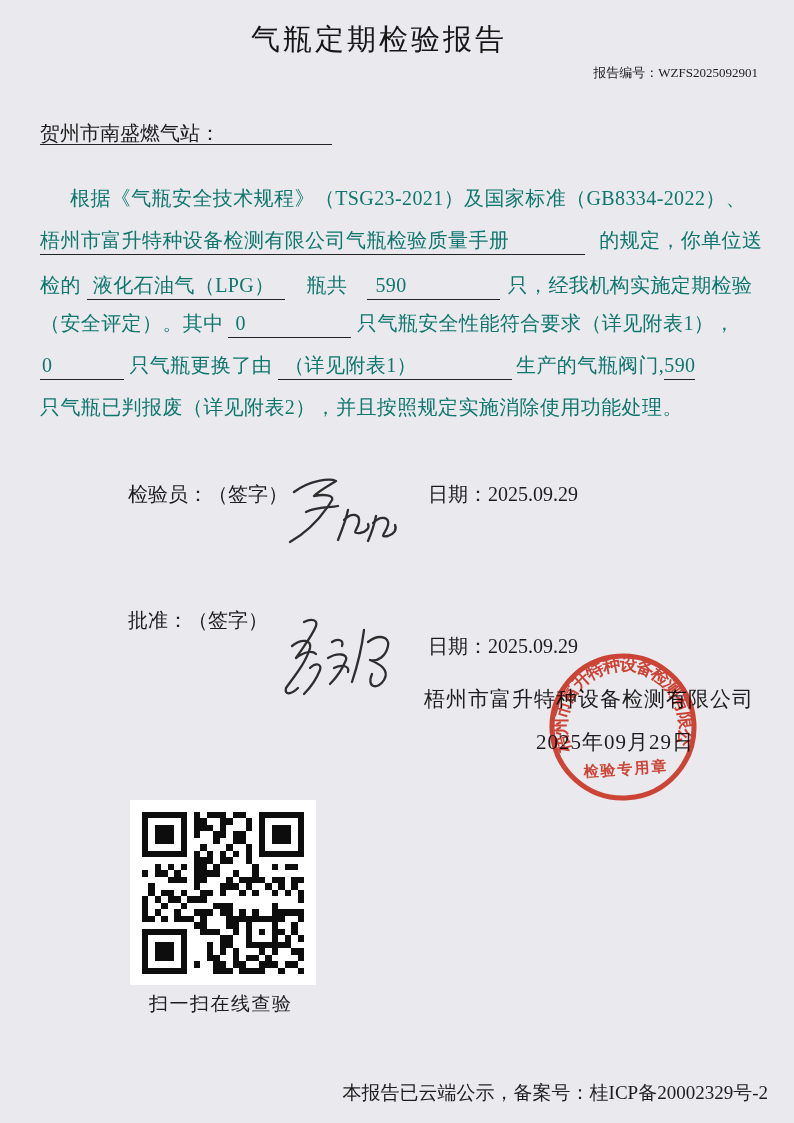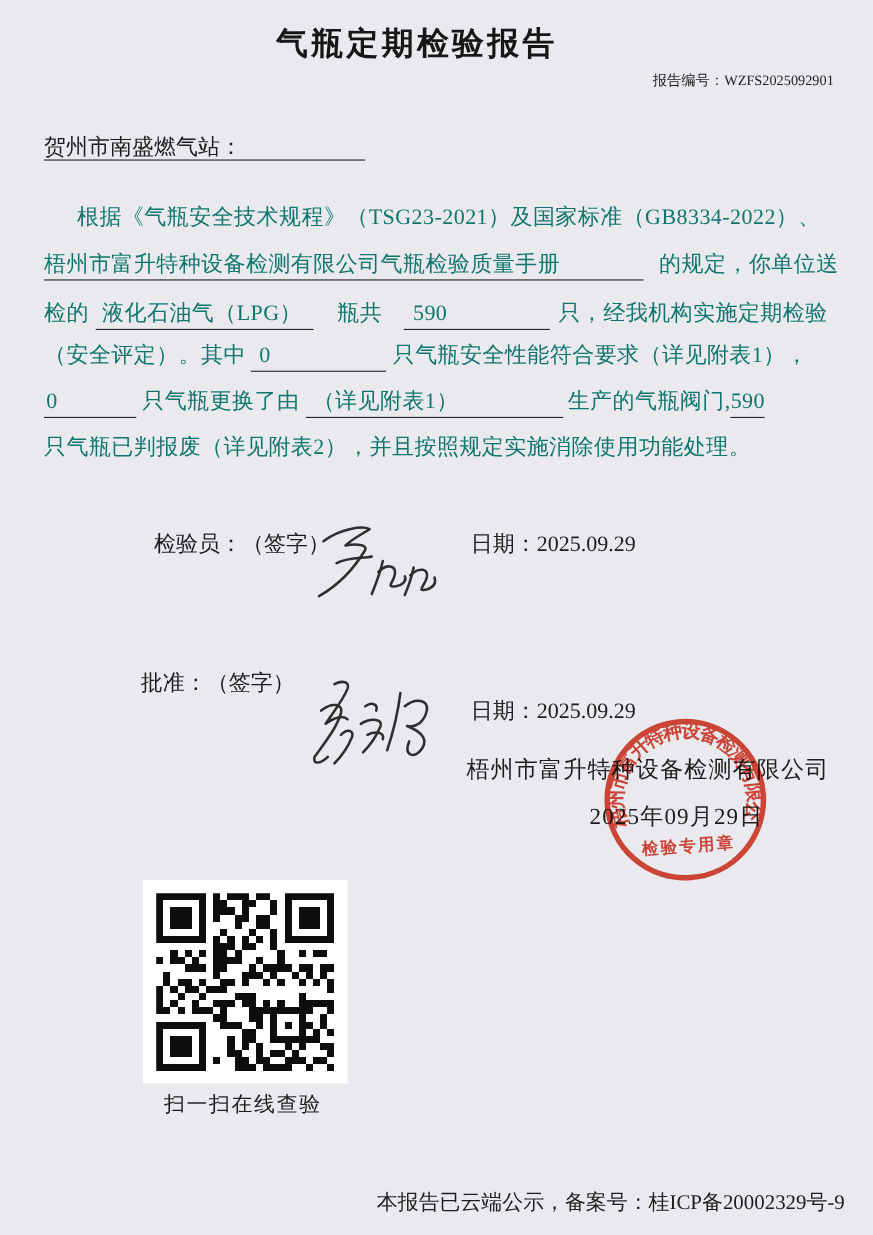--- a/index.html
+++ b/index.html
@@ -4,21 +4,21 @@
 <style>
   html,body{margin:0;padding:0;}
   .page{
     position:relative;width:794px;height:1123px;
     background:#e9e9ee;color:#1d1d1d;overflow:hidden;
     font-family:"Liberation Serif","DejaVu Serif",serif;
   }
   .abs{position:absolute;white-space:nowrap;}
   .title{
     top:20px;left:0;width:758px;text-align:center;
-    font-size:29px;font-weight:bold;letter-spacing:3px;color:#161616;
+    font-size:29px;font-weight:normal;letter-spacing:3px;color:#161616;
   }
   .report-no{top:64px;right:36px;font-size:13px;}
   .addr{top:120px;left:40px;font-size:20px;}
   .bodyline{font-size:20px;letter-spacing:.4px;line-height:27px;color:#0f766e;}
   .blank{display:inline-block;border-bottom:1.5px solid #222;}
   .ul{border-bottom:1.5px solid #222;}
   .sigrow{font-size:20px;}
   .sig-svg{position:absolute;}
   .sig-svg path{fill:none;stroke:#2e2e2e;stroke-width:2.3;stroke-linecap:round;stroke-linejoin:round;}
   .org{top:685px;left:424px;font-size:21px;letter-spacing:1px;}
@@ -60,21 +60,21 @@
   <div class="abs bodyline" style="top:310px;left:40px;">
     <span>（安全评定）。其中</span><span class="blank" style="margin-left:4px;padding:0 105px 0 8px;">0</span><span style="margin-left:6px;">只气瓶安全性能符合要求（详见附表1），</span>
   </div>
 
   <div class="abs bodyline" style="top:352px;left:40px;">
     <span class="blank" style="padding:0 72px 0 2px;">0</span><span style="margin-left:5px;">只气瓶更换了由</span><span class="blank" style="margin-left:6px;padding:0 95px 0 6px;">（详见附表1）</span><span style="margin-left:4px;">生产的气瓶阀门,</span><span class="blank">590</span>
   </div>
 
   <div class="abs bodyline" style="top:394px;left:40px;">只气瓶已判报废（详见附表2），并且按照规定实施消除使用功能处理。</div>
 
-  <div class="abs sigrow" style="top:481px;left:140px;">检验员：（签字）</div>
+  <div class="abs sigrow" style="top:481px;left:128px;">检验员：（签字）</div>
   <svg class="sig-svg" style="left:280px;top:468px;" width="120" height="85" viewBox="0 0 120 85">
     <path d="M14 24 C30 12 50 10 56 13 C50 17 40 22 34 28 C44 26 54 27 52 32 C40 52 24 66 10 74"></path>
     <path d="M26 44 C38 38 50 40 58 38"></path>
     <path d="M68 42 C66 52 62 62 58 72"></path>
     <path d="M64 52 C72 44 80 46 79 54 C78 62 70 66 80 65 C86 64 90 60 88 56"></path>
     <path d="M96 48 C94 58 91 66 88 73"></path>
     <path d="M93 55 C101 47 110 49 108 57 C106 65 98 70 108 68 C114 66 117 62 115 57"></path>
   </svg>
   <div class="abs sigrow" style="top:481px;left:428px;">
     <span>日期：</span><span>2025.09.29</span>
@@ -412,15 +412,15 @@
         <rect x="15" y="24" width="1" height="1" fill="#0d0d0d"></rect>
         <rect x="16" y="24" width="1" height="1" fill="#0d0d0d"></rect>
         <rect x="17" y="24" width="1" height="1" fill="#0d0d0d"></rect>
         <rect x="18" y="24" width="1" height="1" fill="#0d0d0d"></rect>
         <rect x="21" y="24" width="1" height="1" fill="#0d0d0d"></rect>
         <rect x="24" y="24" width="1" height="1" fill="#0d0d0d"></rect>
       </svg>
   </div>
   <div class="abs qrcaption">扫一扫在线查验</div>
 
-  <div class="abs footer">本报告已云端公示，备案号：桂ICP备20002329号-9</div>
+  <div class="abs footer">本报告已云端公示，备案号：桂ICP备20002329号-2</div>
 
 </div>
 
 </body></html>

